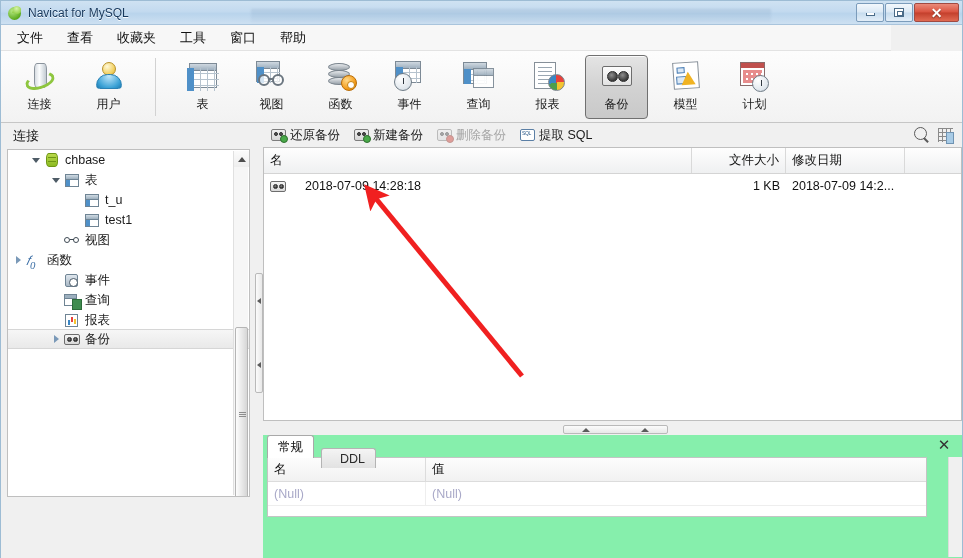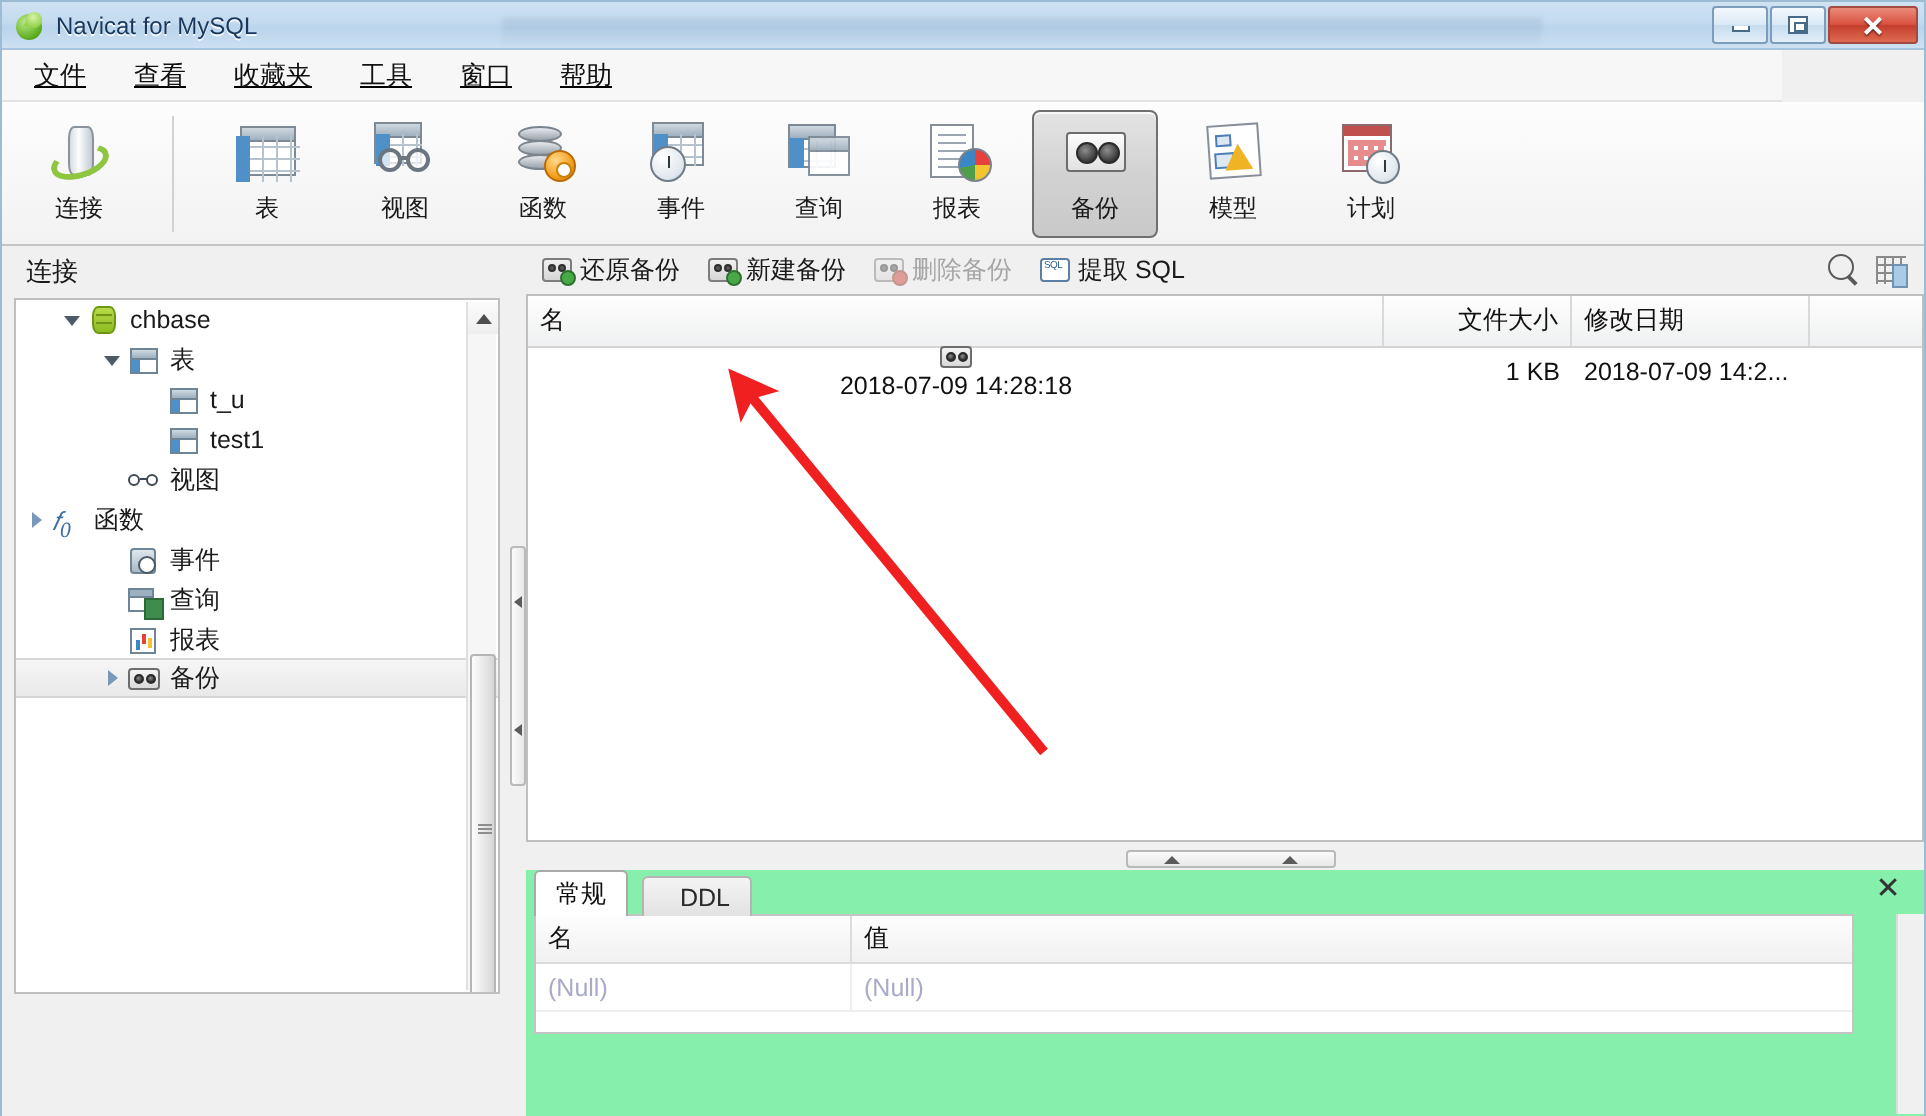--- a/index.html
+++ b/index.html
@@ -73,21 +73,21 @@
   .maxglyph::after { content:''; position:absolute; left:2px; top:2px; width:4px; height:3px; border:1px solid #4a6b88; }
   .closeglyph { color: #ffffff; font-size: 14px; font-weight: bold; line-height: 1;
     text-shadow: 0 1px 1px rgba(0,0,0,0.45); font-family: "Liberation Sans", sans-serif; }
 
   
   .menubar {
     position: absolute; left: 0; top: 24px;
     width: 890px; height: 26px;
     background: #f7f7f7;
     border-bottom: 1px solid #e3e3e3;
-    display: flex; align-items: center; text-decoration: underline;
+    display: flex; align-items: center;
   }
   .menuitem {
     padding: 3px 12px; font-size: 13px; color: #111; cursor: default;
     white-space: nowrap;
   }
   .menuitem:first-child { margin-left: 4px; }
 
   
   .toolbar {
     position: absolute; left: 0; top: 50px;
@@ -458,21 +458,21 @@
   .lhcell {
     display:flex; align-items:center; font-size:12.5px; color:#111;
     border-right:1px solid #d9d9d9; padding:0 6px; white-space:nowrap;
   }
   .lhcell.c-name { width:428px; }
   .lhcell.c-size { width:94px; justify-content:flex-end; }
   .lhcell.c-date { width:119px; }
   .lhcell.c-pad { flex:1; border-right:none; }
   .lrow { display:flex; height:24px; align-items:center; }
   .lcell { display:flex; align-items:center; font-size:12.5px; color:#111; padding:0 6px; white-space:nowrap; }
-  .lcell.c-name { width:428px; gap:2px;flex-direction:column; }
+  .lcell.c-name { width:428px; gap:19px; }
   .lcell.c-size { width:94px; justify-content:flex-end; }
   .lcell.c-date { width:119px; }
   .rowico {
     width:16px; height:11px; position:relative; flex:none;
     background: linear-gradient(to bottom,#f4f4f4,#d9d9d9); border:1px solid #6d6d6d; border-radius:2px;
   }
   .rowico .r1, .rowico .r2 {
     position:absolute; top:2px; width:5px; height:5px; border-radius:50%;
     background: radial-gradient(circle at 40% 35%,#8d8d8d,#333 70%); border:1px solid #2b2b2b;
   }
@@ -507,21 +507,21 @@
   .dtab {
     position:absolute; top:0; height:22px; display:flex; align-items:center; justify-content:center;
     font-size:12.5px; padding:0 10px;
     border:1px solid #b4b4b4; border-bottom:none; border-radius:3px 3px 0 0;
   }
   .dtab.active {
     left:4px; background:#ffffff; color:#111; z-index:3; height:23px; top:0;
     border-color:#a9a9a9;
   }
   .dtab.inactive {
-    left:58px; top:3px; height:20px;
+    left:58px; top:13px; height:20px;
     background: linear-gradient(to bottom,#f4f4f4,#e2e2e2); color:#2a2a2a;
     z-index:2;
     padding-left:18px;
   }
   .dclose {
     position:absolute; right:10px; top:2px; font-size:15px; font-weight:bold; color:#333;
     line-height:16px; width:16px; text-align:center;
   }
   .dtable {
     position:absolute; left:4px; top:22px; width:660px; height:60px;
@@ -603,20 +603,27 @@
     <div class="tbgroup">
 
       <div class="tbitem">
         <div class="tbicon">
           <div class="ic-conn-cyl"></div>
             <div class="ic-conn-ring"></div>
         </div>
         <div class="tblabel">连接</div>
       </div>
 
+      <div class="tbitem">
+        <div class="tbicon">
+          <div class="ic-user-head"></div>
+            <div class="ic-user-body"></div>
+        </div>
+        <div class="tblabel">用户</div>
+      </div>
 
     </div>
 
     <div class="tbsep"></div>
 
     <div class="tbgroup">
 
       <div class="tbitem">
         <div class="tbicon">
           <div class="ic-grid"></div>

